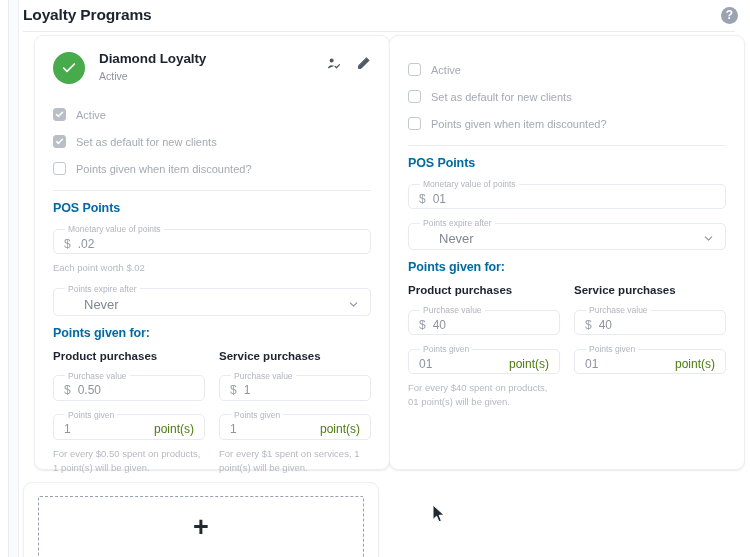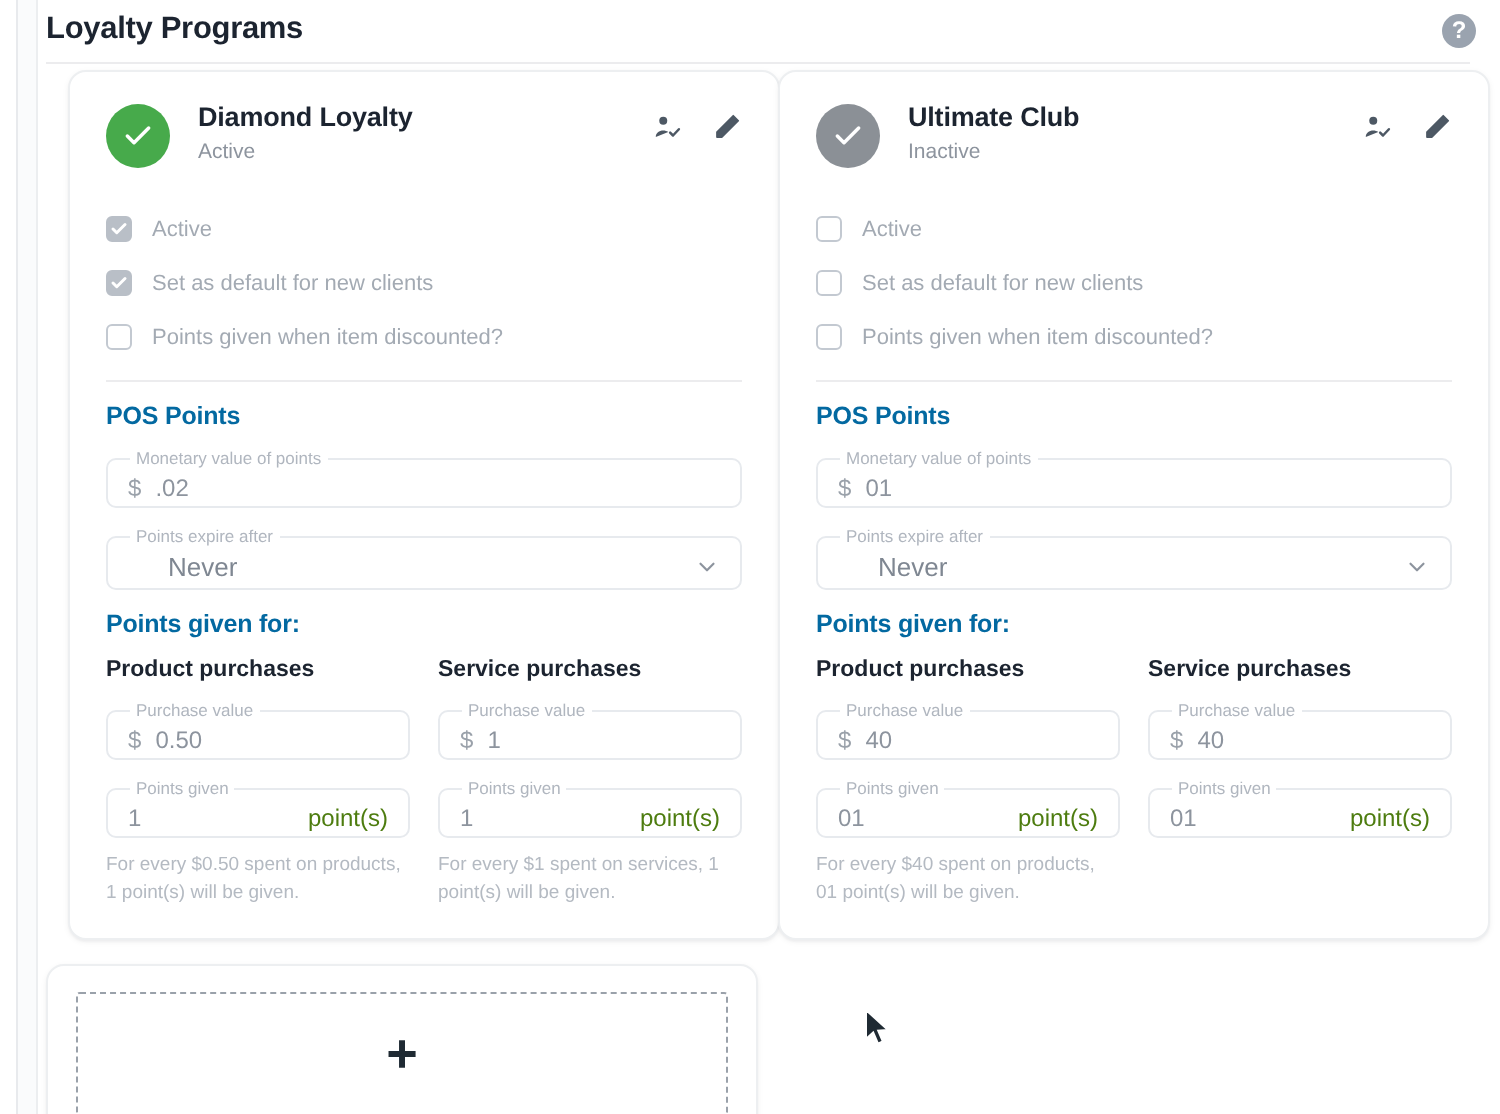--- a/index.html
+++ b/index.html
@@ -195,20 +195,21 @@
           <div class="field">
             <fieldset>
               <legend>Monetary value of points</legend>
               <span class="val">
                 <span class="currency">$</span>
                 <span>.02</span>
               </span>
             </fieldset>
           </div>
 
+          <div class="helper">Each point worth $.02</div>
 
           <div class="field select">
             <fieldset>
               <legend>Points expire after</legend>
               <span class="val">
                 <span>Never</span>
                 <span class="chev">
                   <svg width="13" height="13" viewBox="0 0 24 24" fill="none" stroke="#8d949e" stroke-width="2" stroke-linecap="round" stroke-linejoin="round">
                       <polyline points="6 9 12 15 18 9"></polyline>
                     </svg>
@@ -266,45 +267,20 @@
               <div class="helper">For every $1 spent on services, 1 point(s) will be given.</div>
             </div>
           </div>
 
         </div>
       </div>
 
       <div class="card card-right">
         <div class="card-inner">
 
-          <div class="hdr">
-            <div class="avatar grey">
-              <svg width="16" height="16" viewBox="0 0 24 24" fill="none" stroke="#ffffff" stroke-width="2.6" stroke-linecap="round" stroke-linejoin="round">
-                  <polyline points="20 6 9 17 4 12"></polyline>
-                </svg>
-            </div>
-            <div class="hdr-texts">
-              <div class="prog-name">Ultimate Club</div>
-              <div class="prog-status">Inactive</div>
-            </div>
-            <div class="hdr-actions">
-              <span class="icon-btn">
-                <svg width="15" height="15" viewBox="0 0 24 24" fill="none" stroke="#4d5864" stroke-width="2" stroke-linecap="round" stroke-linejoin="round">
-                  <circle cx="9" cy="7" r="3.2" fill="#4d5864" stroke="none"></circle>
-                  <path d="M3 20c0-3.2 2.7-5.2 6-5.2 1.5 0 2.9.4 4 1.2" fill="#4d5864" stroke="none"></path>
-                  <polyline points="14.5 16.5 16.8 18.8 21.5 13.8"></polyline>
-                </svg>
-              </span>
-              <span class="icon-btn">
-                <svg width="15" height="15" viewBox="0 0 24 24" fill="none" stroke="#4d5864" stroke-width="2" stroke-linecap="round" stroke-linejoin="round">
-                  <path d="M17 3l4 4L8 20H4v-4z" fill="#4d5864" stroke="#4d5864" stroke-width="1.4"></path>
-                </svg>
-              </span>
-            </div>
-          </div>
 
           <div class="cb-list">
             <div class="cb-row">
               <span class="cb-box unchecked"></span>
               <span class="cb-label">Active</span>
             </div>
             <div class="cb-row">
               <span class="cb-box unchecked"></span>
               <span class="cb-label">Set as default for new clients</span>
             </div>

